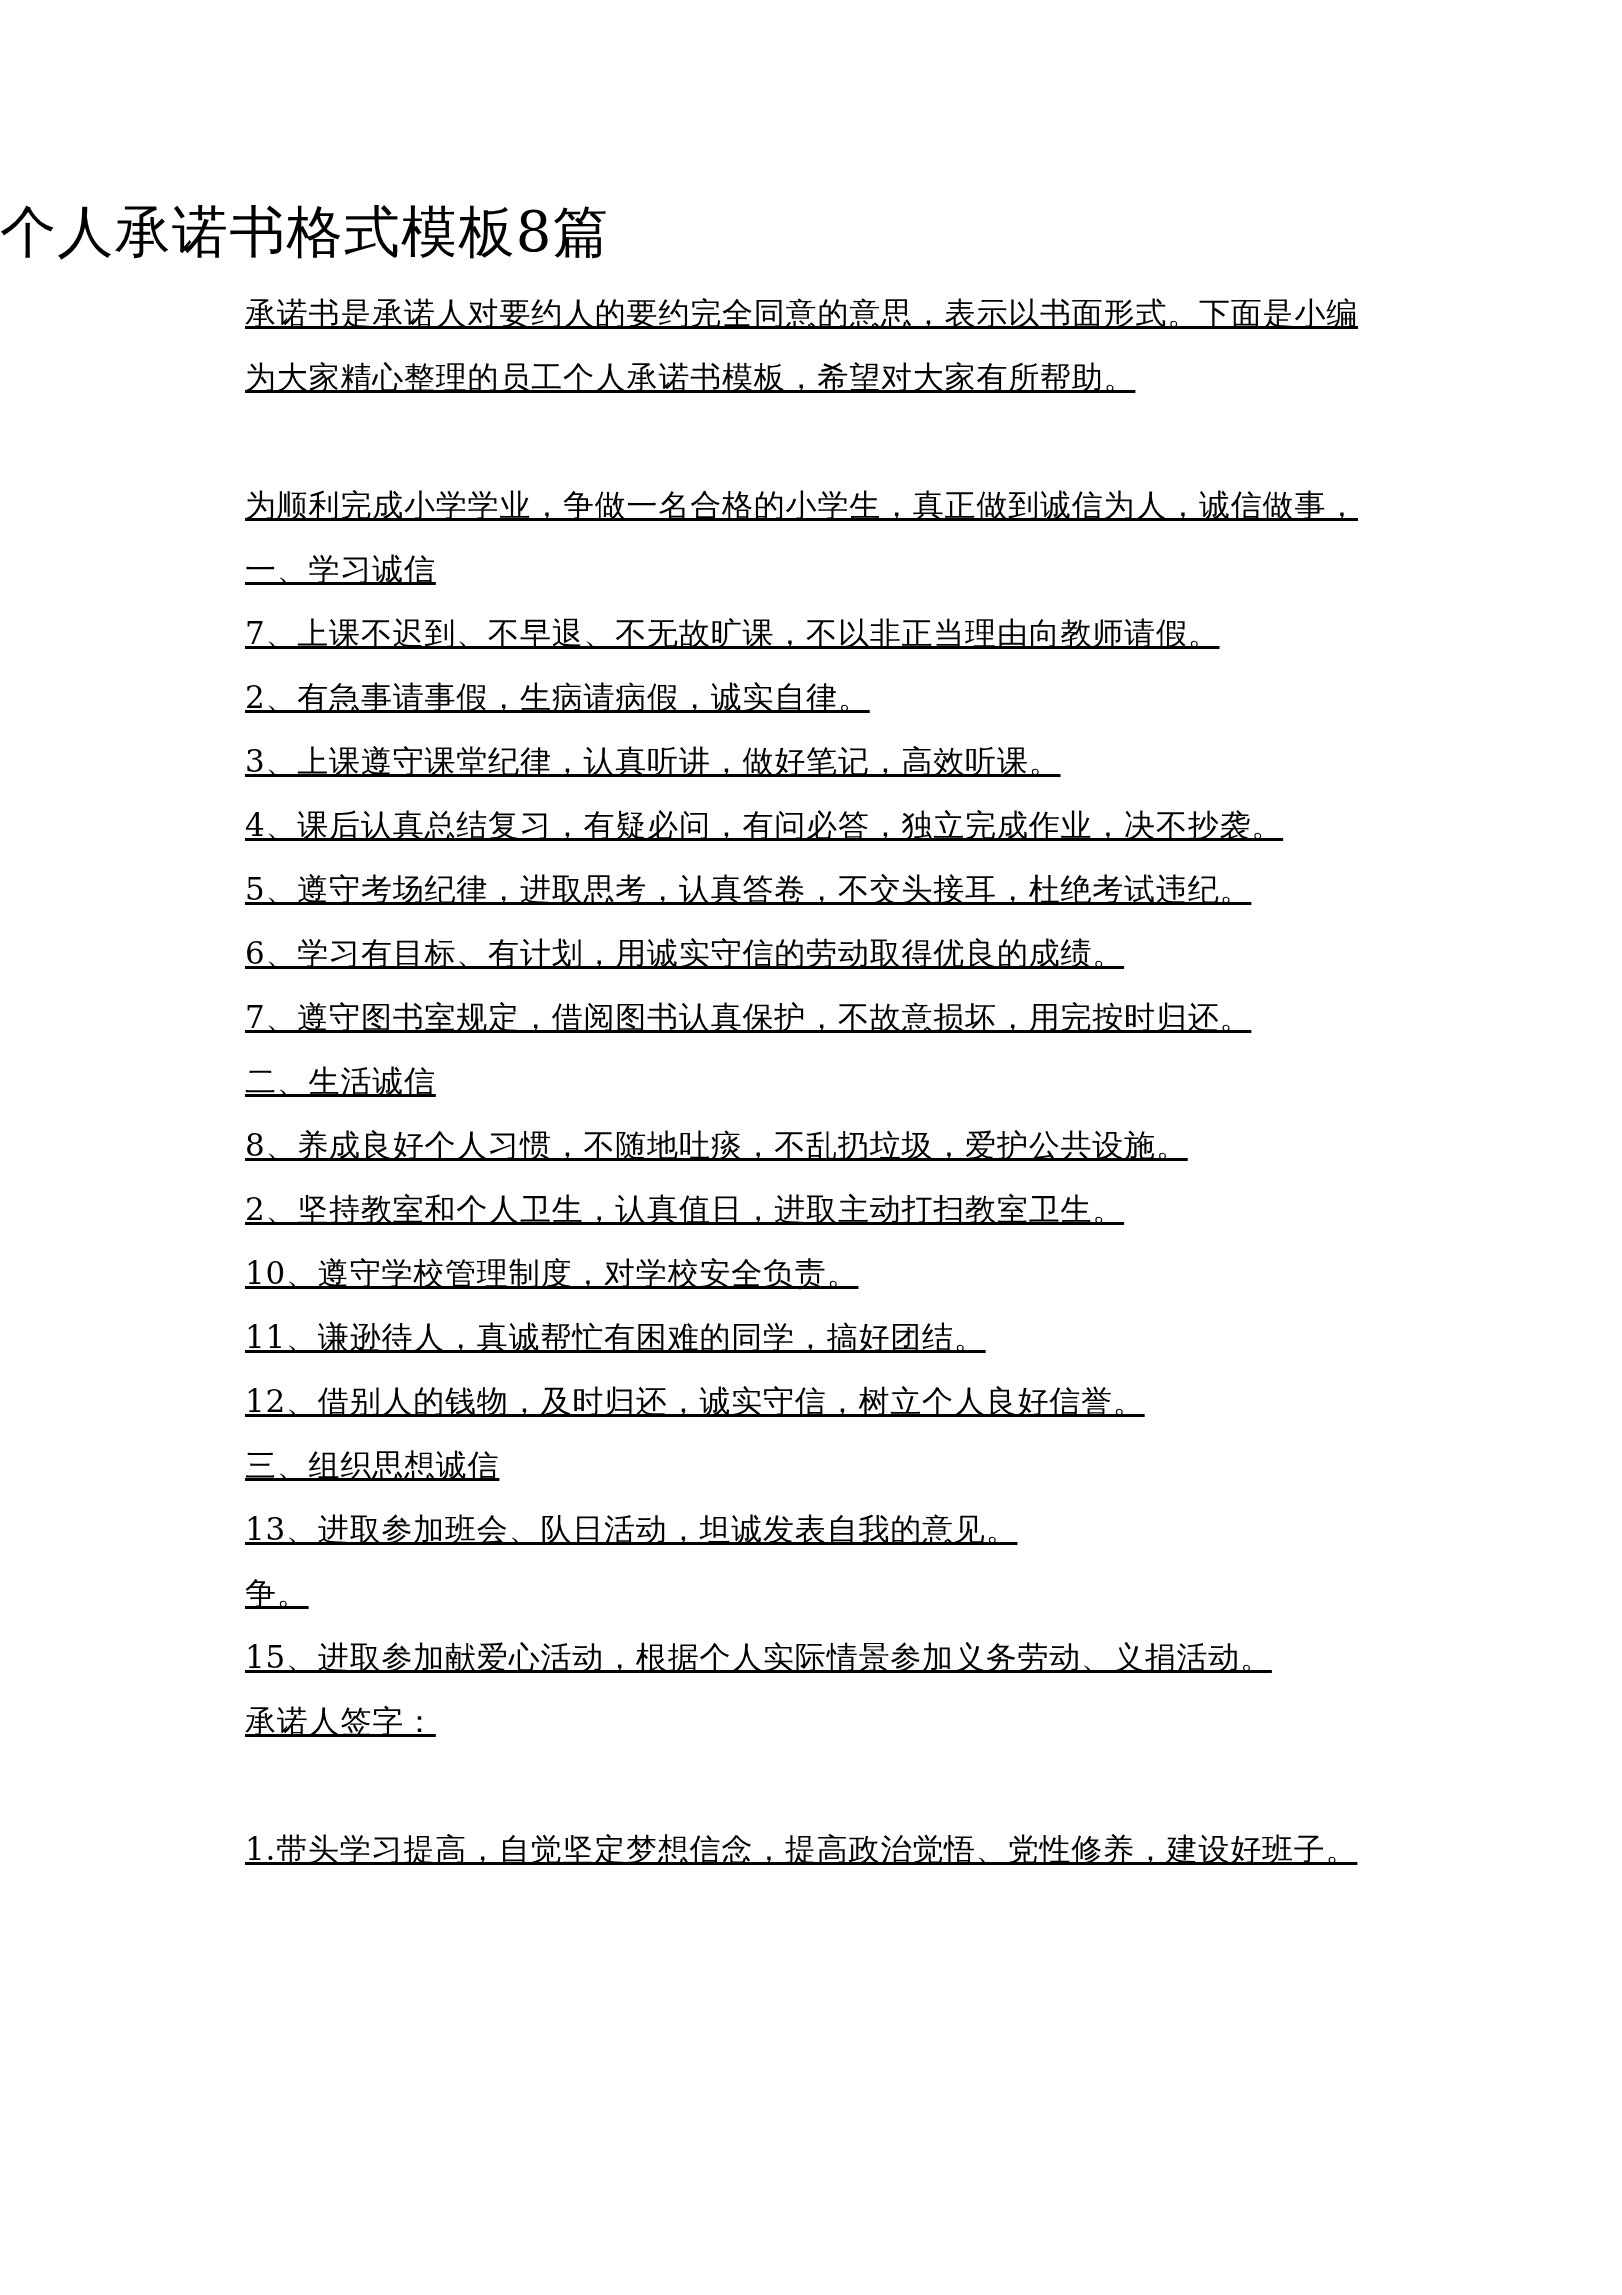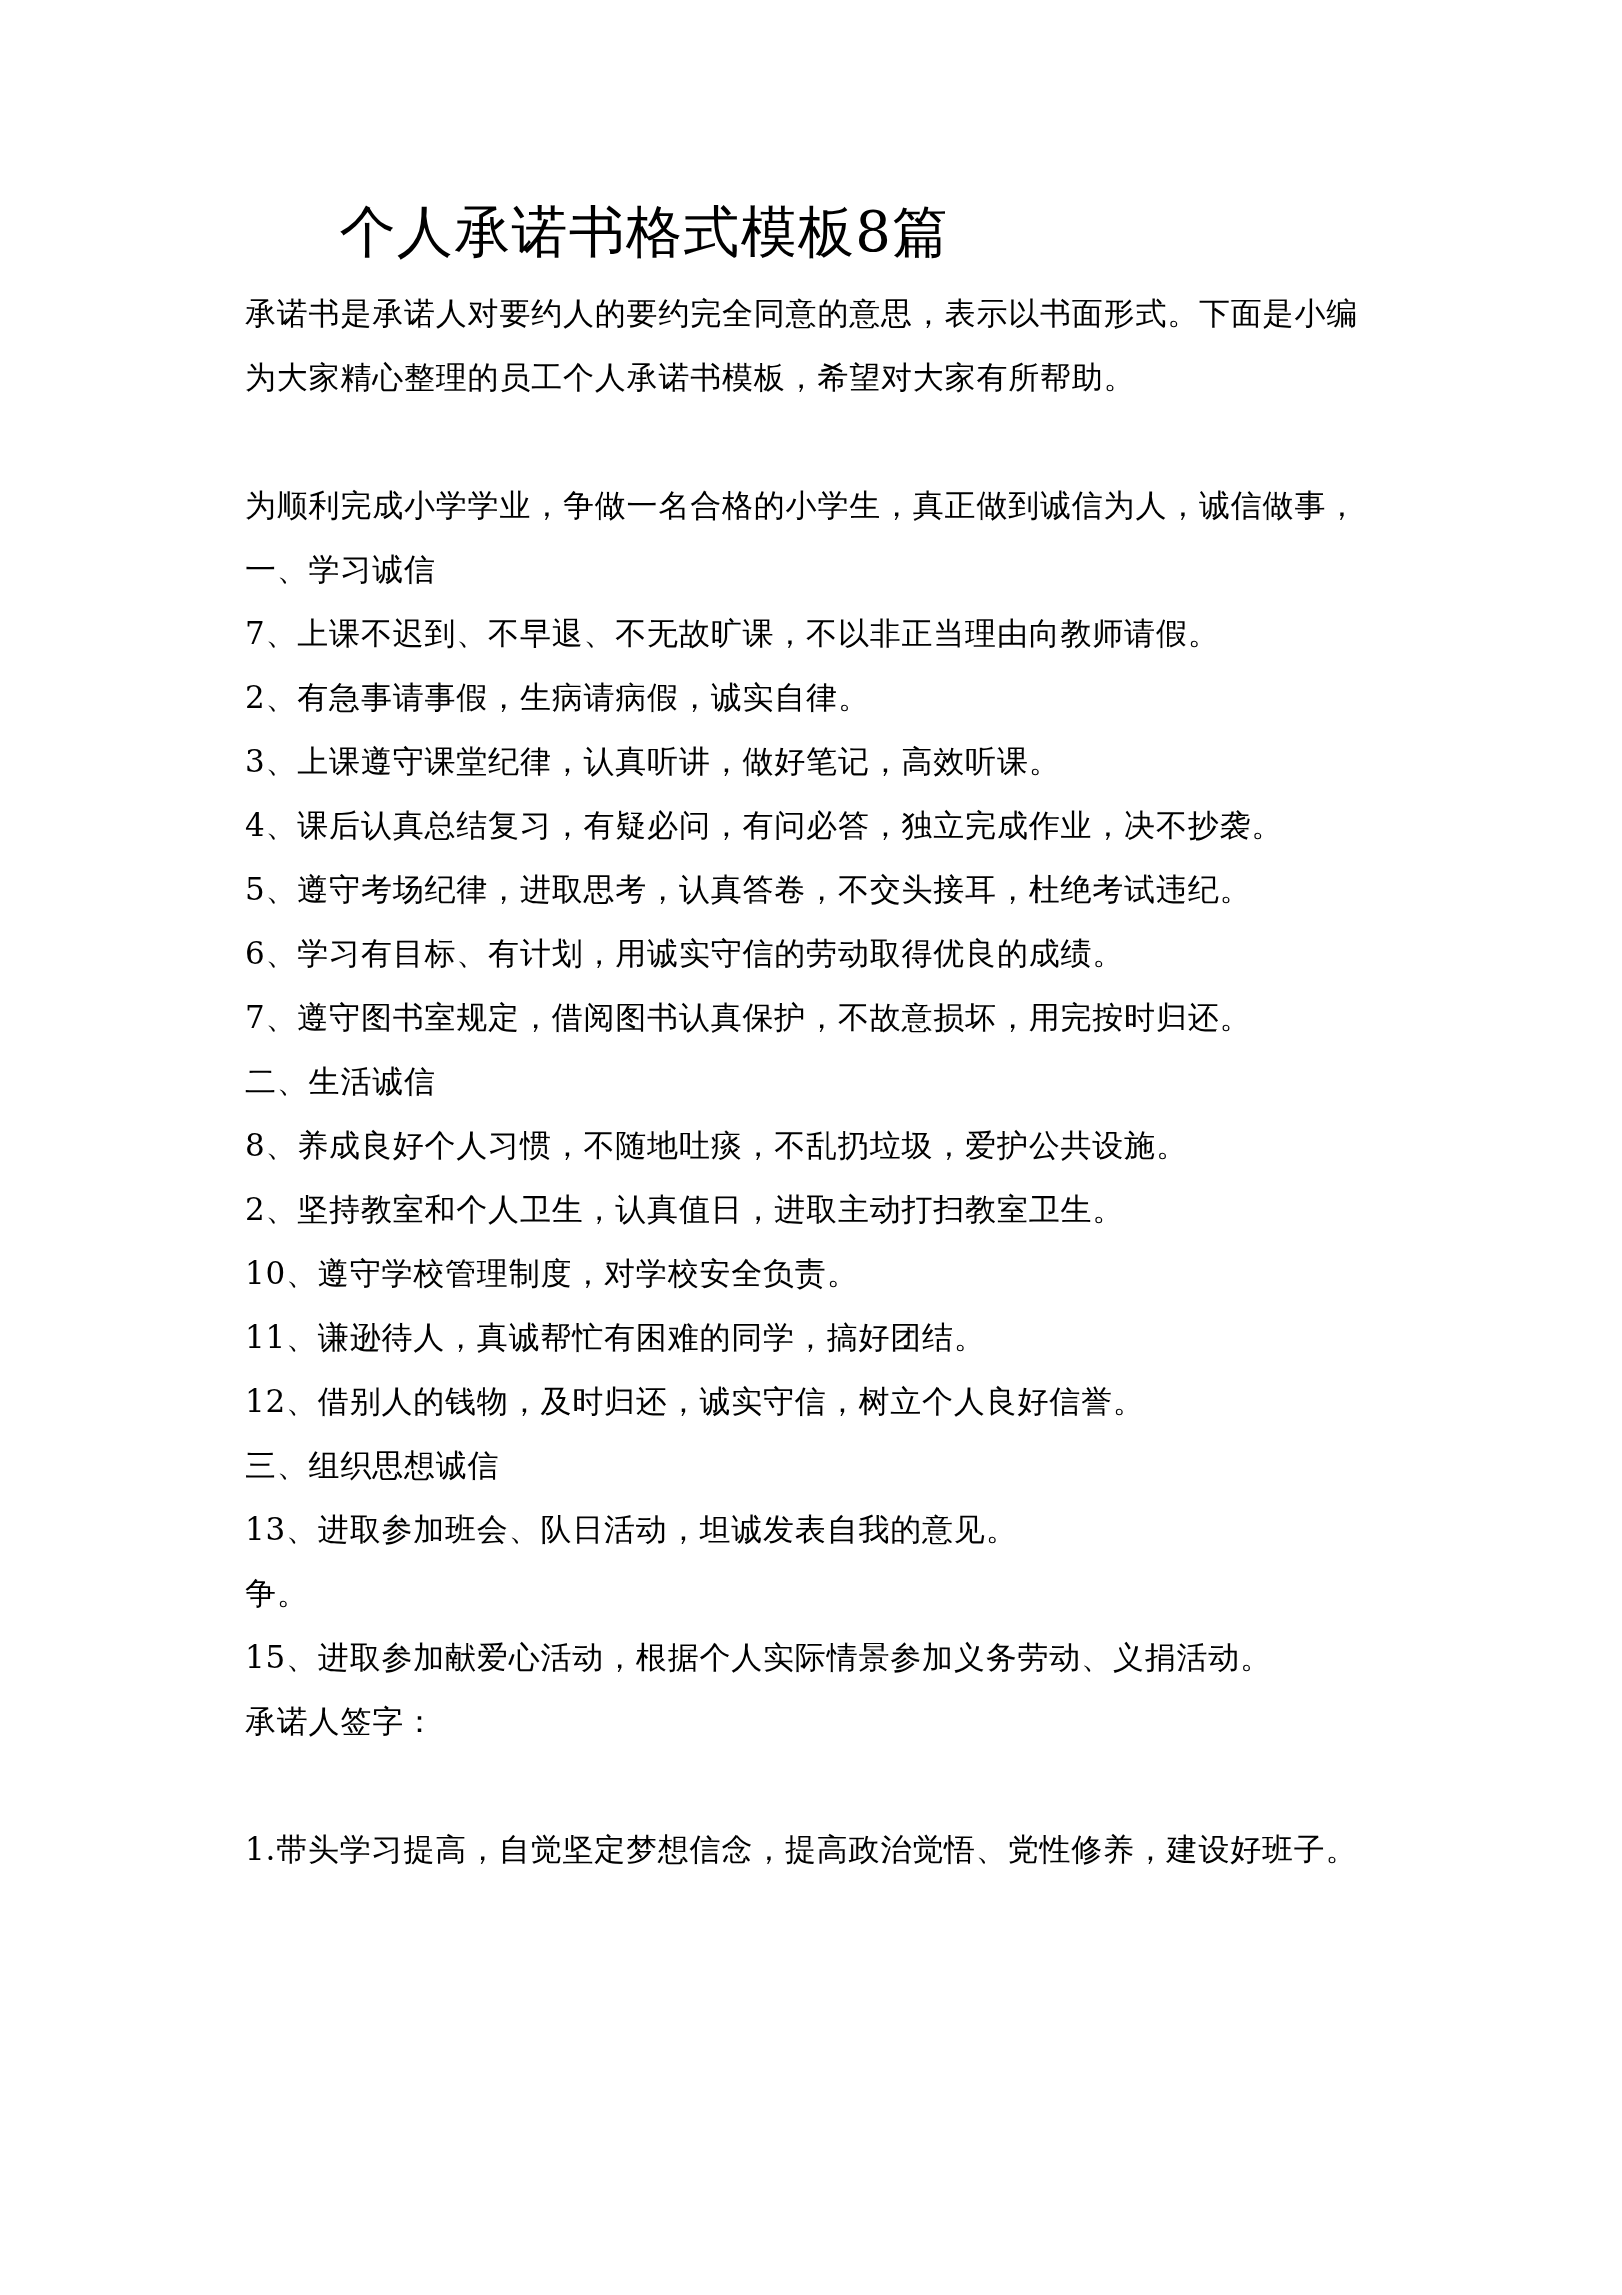--- a/index.html
+++ b/index.html
@@ -4,25 +4,25 @@
 <style>
   html, body { margin: 0; padding: 0; background: #ffffff; }
   body { width: 1623px; height: 2295px; position: relative; overflow: hidden; }
   .page {
     position: absolute; left: 0; top: 0; width: 1623px; height: 2295px;
     background: #ffffff; color: #000000;
     font-family: "DejaVu Serif", "Liberation Serif", serif;
   }
   .title {
     position: absolute; left: 0; width: 1289px; top: 196px;
-    text-align: center; font-size: 56px; line-height: 72px; letter-spacing: 1.3px;
+    text-align: left; font-size: 56px; line-height: 72px; letter-spacing: 1.3px;
   }
   .body {
     position: absolute; left: 245px; top: 281px; width: 1145px;
-    font-size: 31px; line-height: 64px; letter-spacing: 0.8px;
+    font-size: 31px; line-height: 64px; letter-spacing: 0.8px; text-decoration: underline;
   }
   .para { margin: 0; padding: 0; white-space: pre-wrap; word-break: break-all; }
   .blank { height: 64px; }
 </style>
 </head>
 <body>
 
 <div class="page">
   <div class="title">个人承诺书格式模板8篇</div>
 

